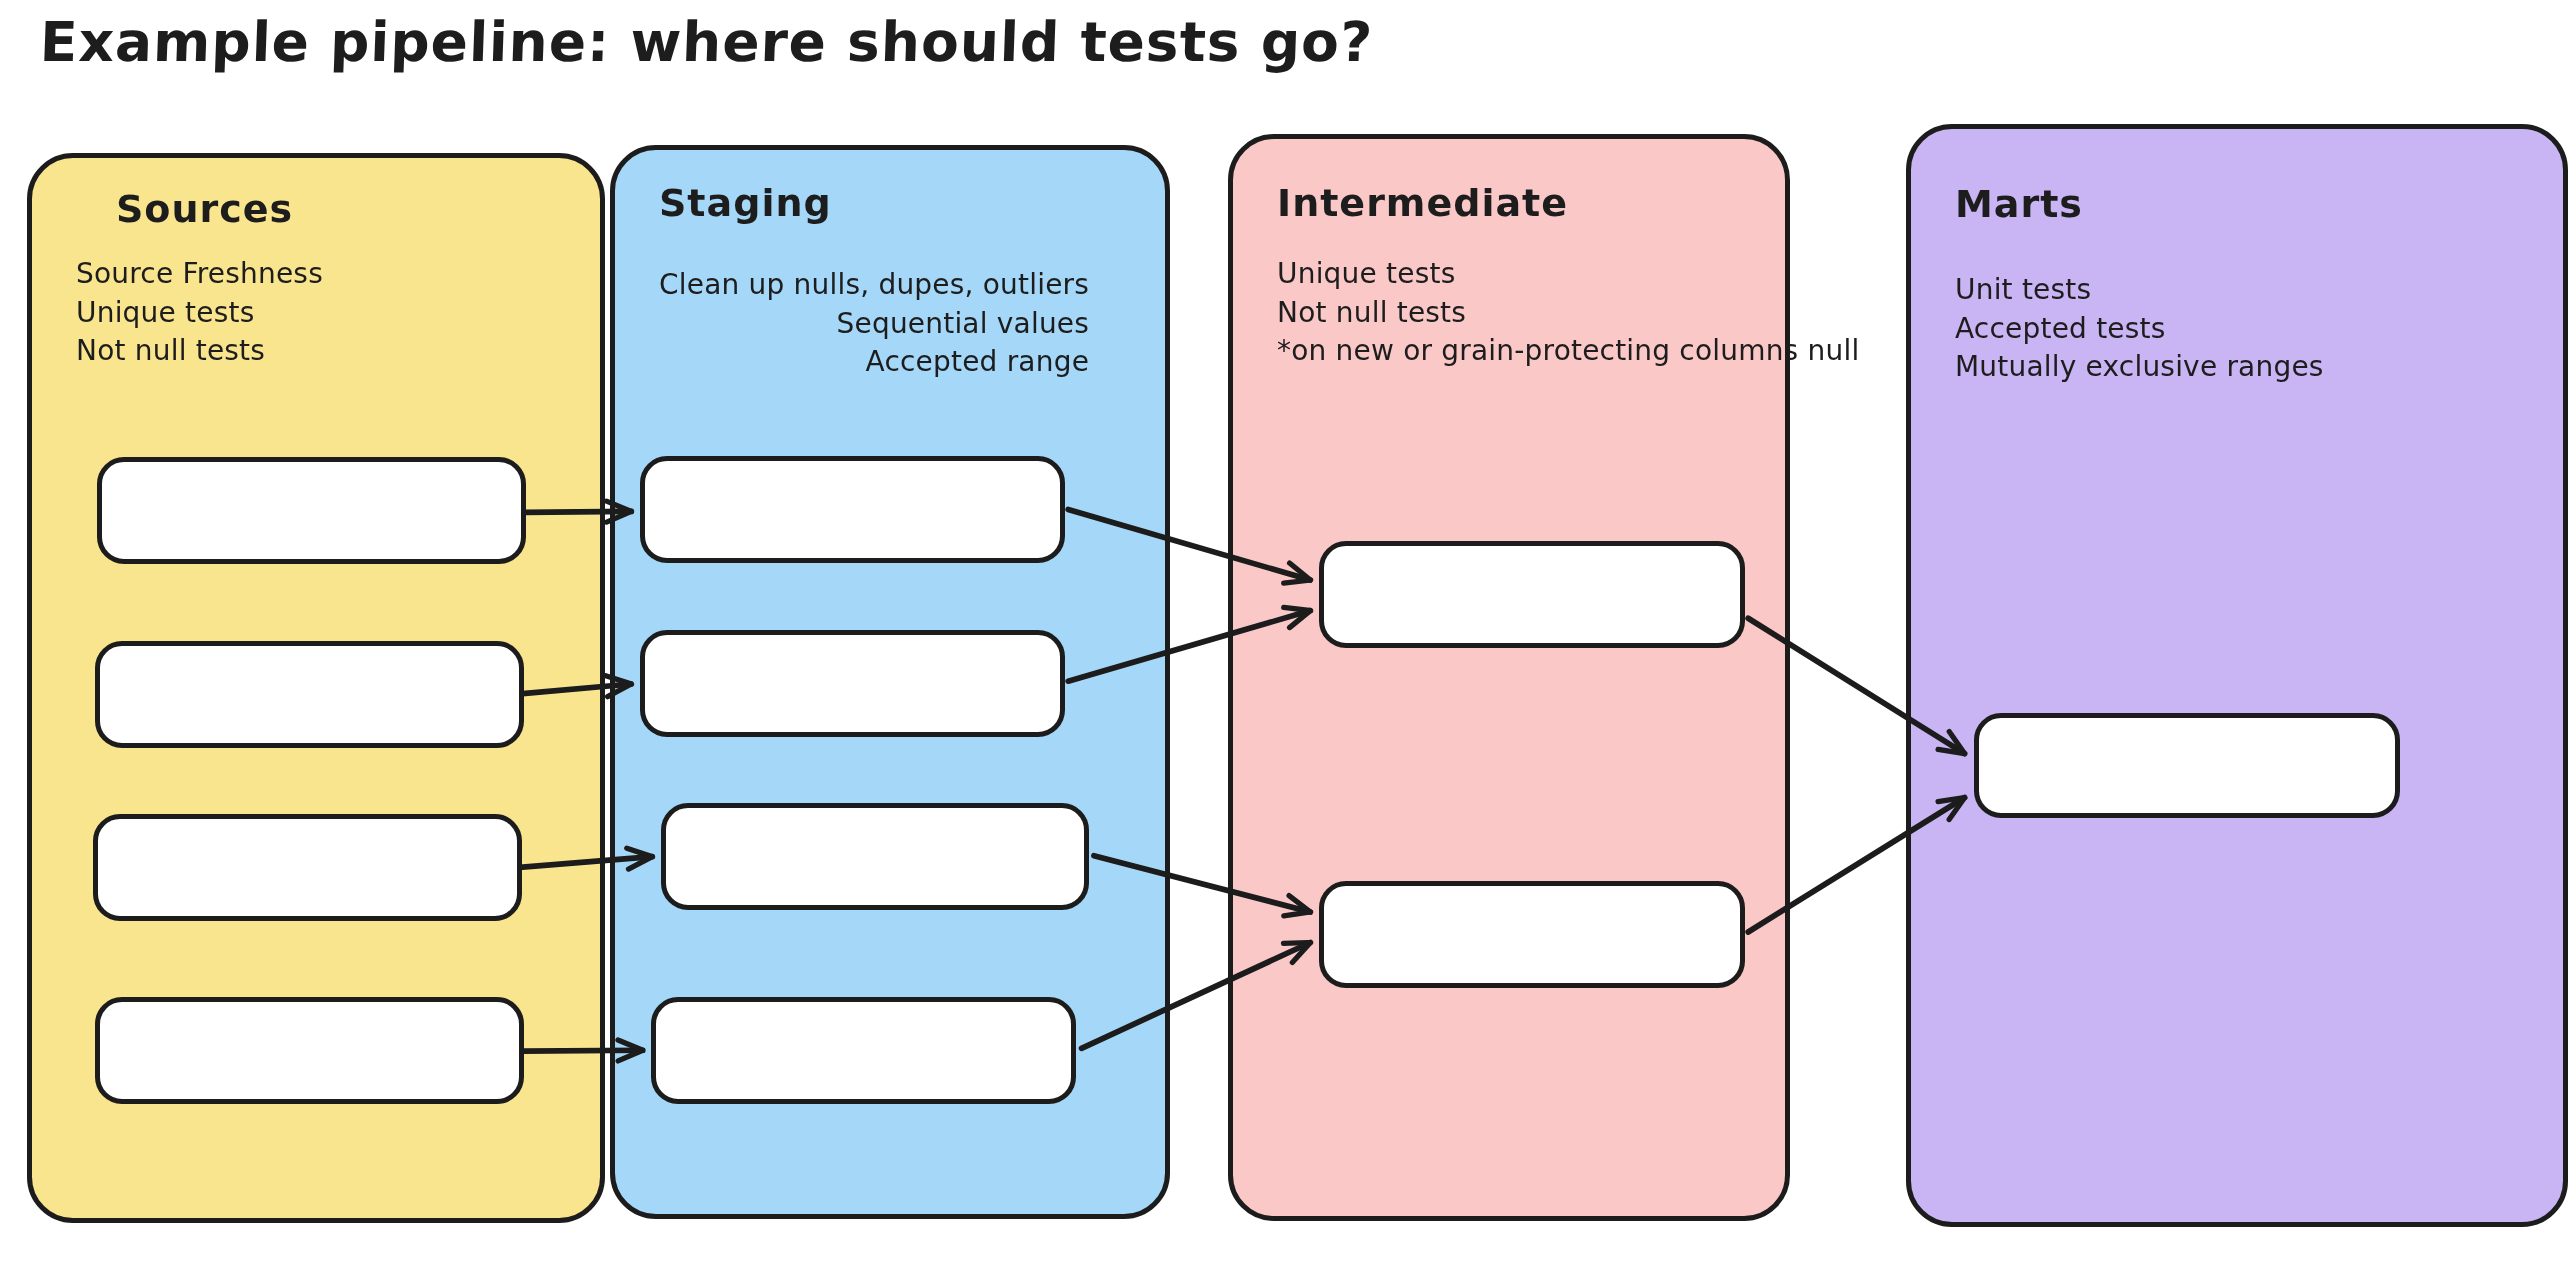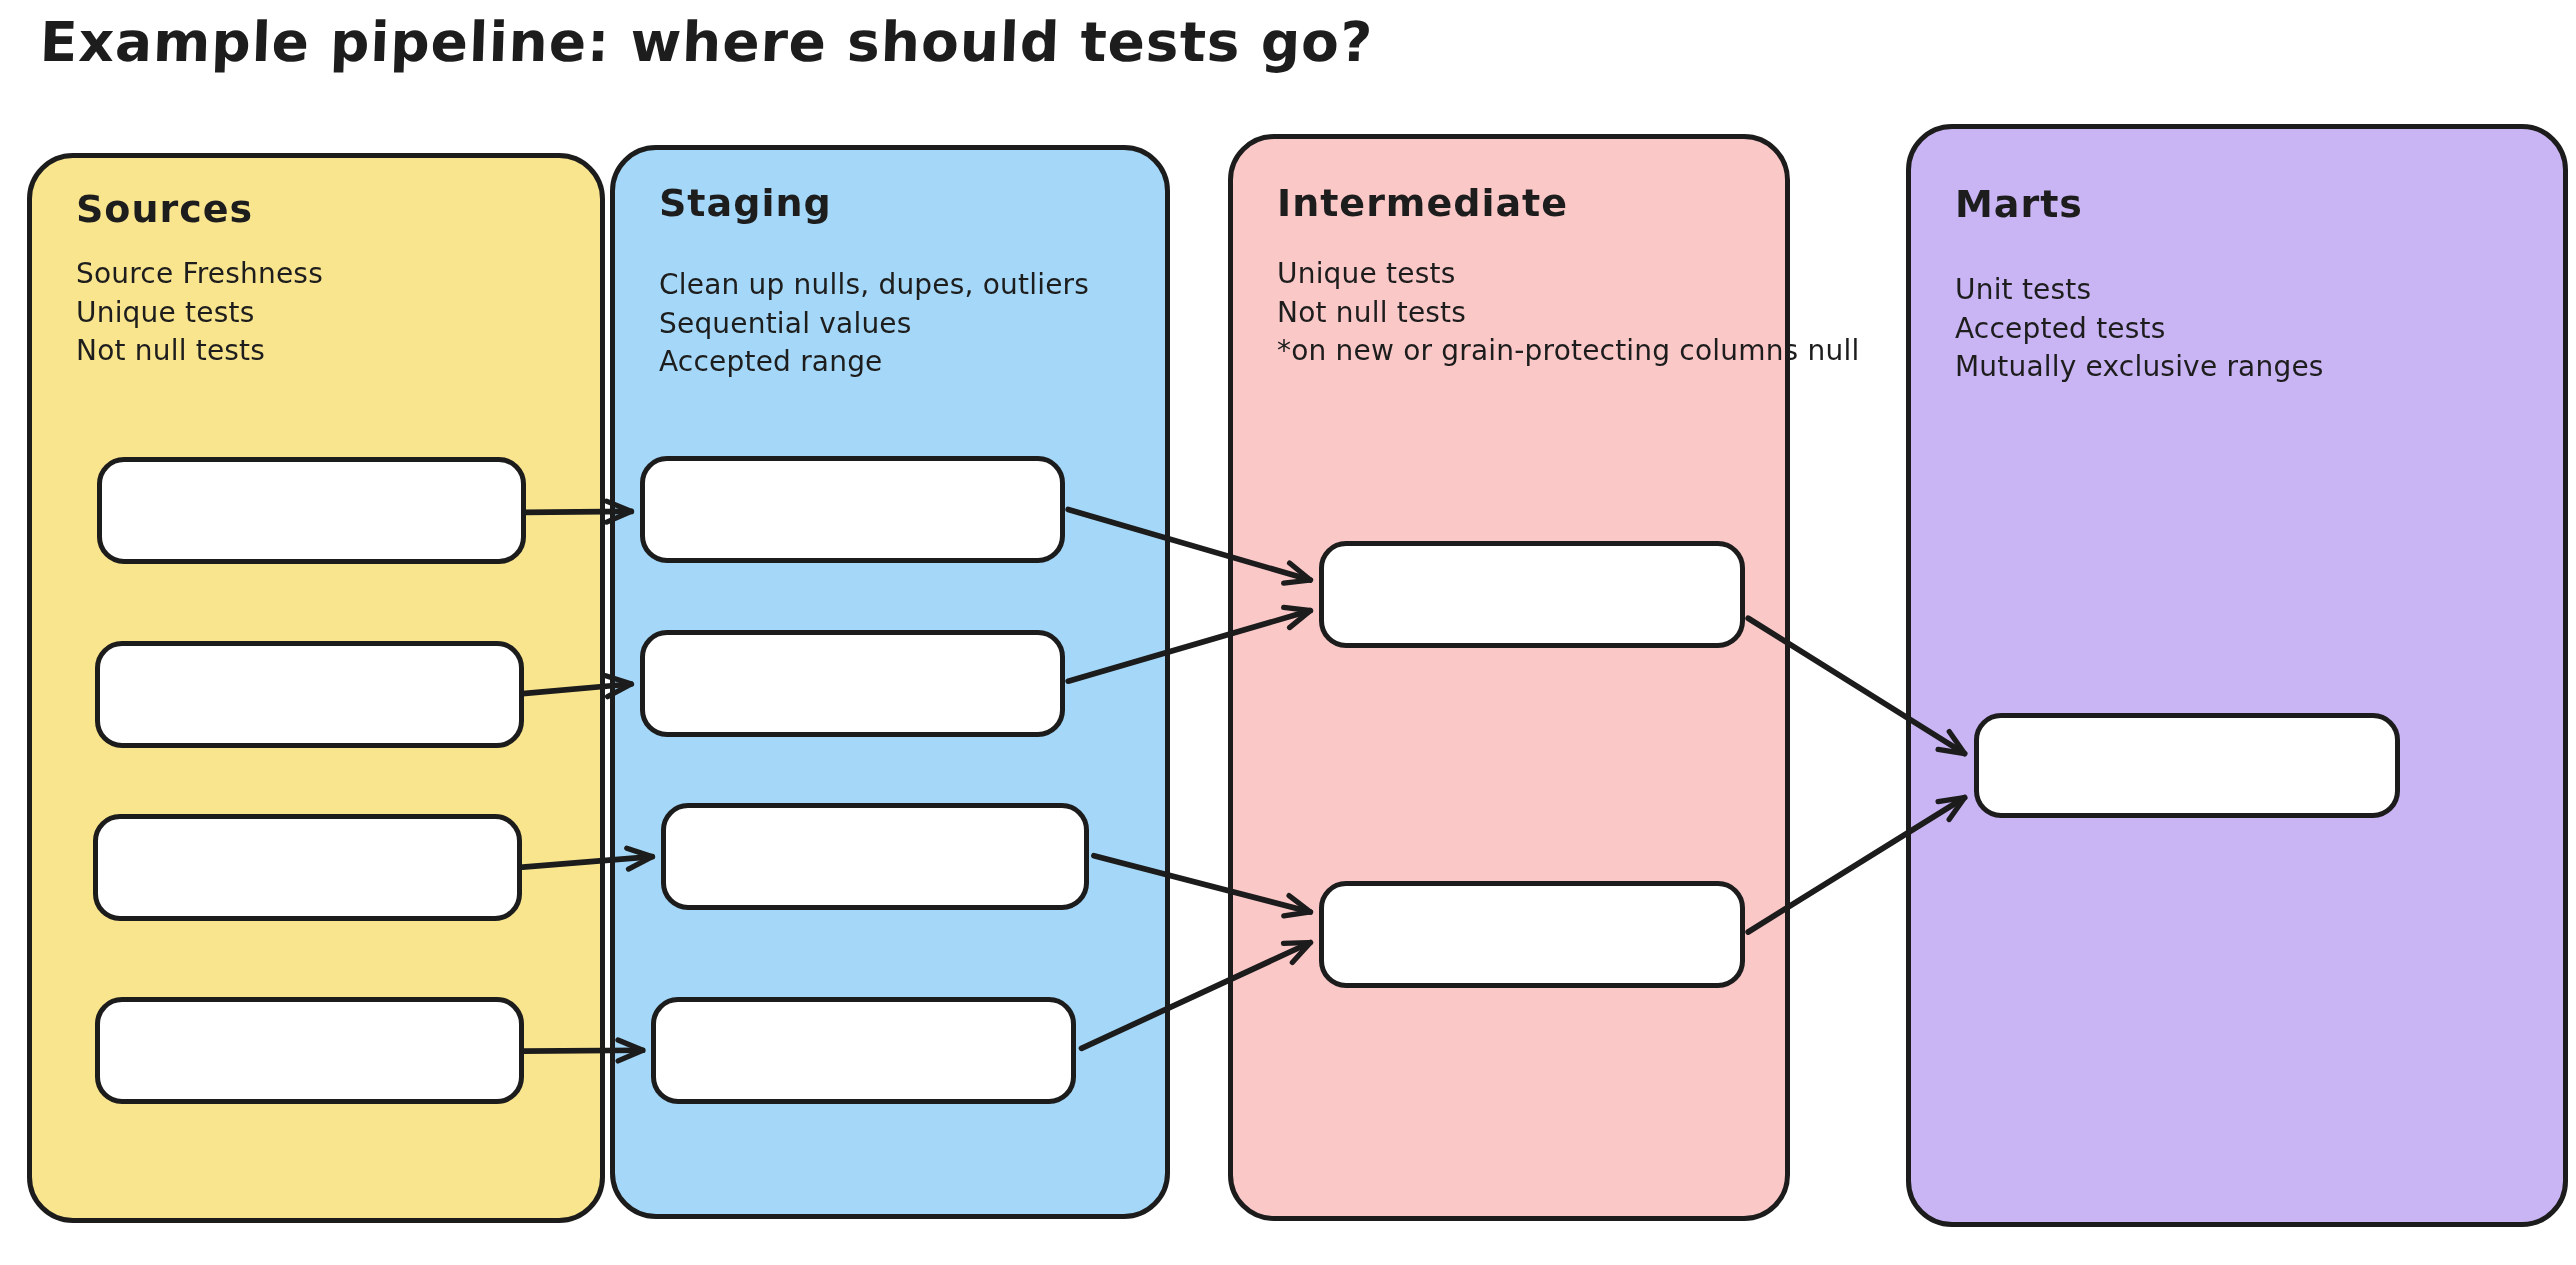--- a/index.html
+++ b/index.html
@@ -12,29 +12,29 @@
     transform:skewX(-2deg);
   }
 
   .column{
     position:absolute;
     border:5.7px solid #1c1c1c;
     border-radius:46px;
     box-sizing:border-box;
   }
   #col-sources{left:27px;top:153px;width:578px;height:1070px;background:#FAE58F;}
-  #col-staging{left:610px;top:145px;width:560px;height:1074px;background:#A5D8F8;}
+  #col-staging{left:610px;top:145px;width:560px;height:1074px;background:#A5D8F8;text-align:right;}
   #col-intermediate{left:1228px;top:134px;width:562px;height:1087px;background:#FBC8C8;}
   #col-marts{left:1906px;top:124px;width:662px;height:1103px;background:#C9B4F4;}
 
   .col-title{
     position:absolute;left:44px;
     font-size:38px;font-weight:700;color:#1d1d1d;letter-spacing:1px;
   }
-  #col-sources .col-title{top:29px;}
+  #col-sources .col-title{top:29px;margin-left:40px;}
   #col-staging .col-title{top:30.5px;}
   #col-intermediate .col-title{top:42px;}
   #col-marts .col-title{top:53px;}
 
   .col-tests{
     position:absolute;left:44px;
     font-size:28px;color:#1d1d1d;line-height:1.38;letter-spacing:0.2px;
   }
   #col-sources .col-tests{top:97px;}
   #col-staging .col-tests{top:116px;}

